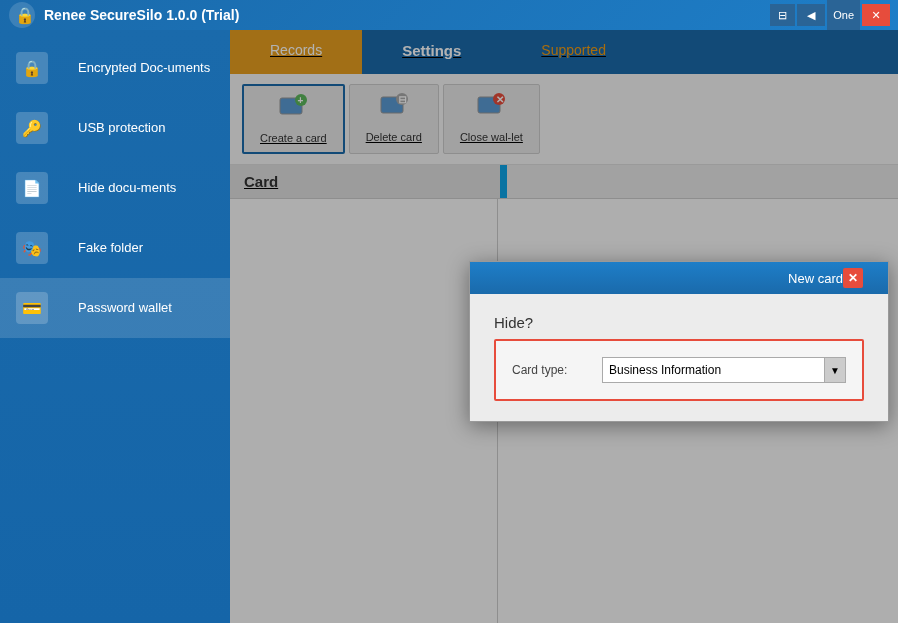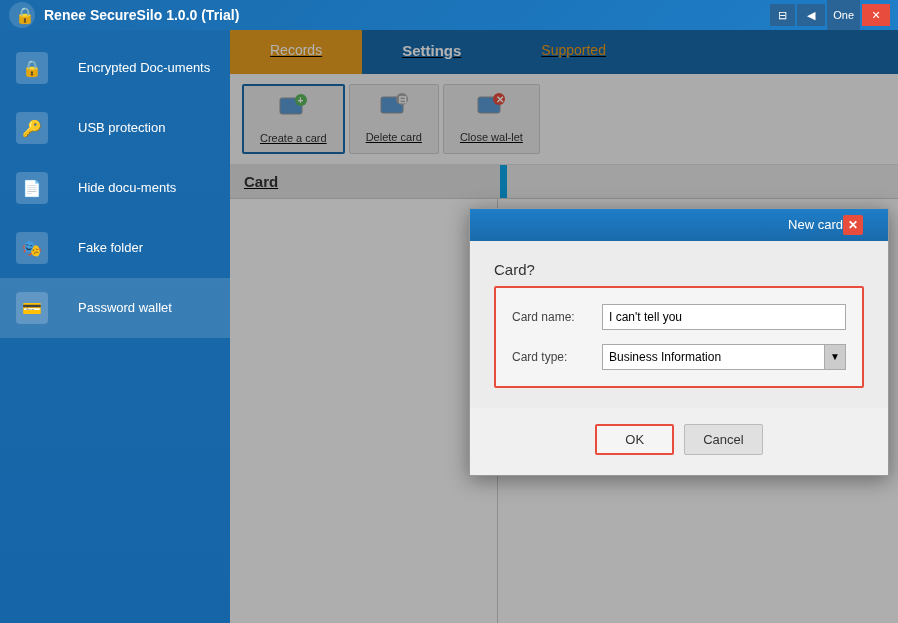--- a/index.html
+++ b/index.html
@@ -219,44 +219,36 @@
 
     <div class="modal-overlay">
       <div class="dialog">
 
         <div class="dialog-titlebar">
           <span>New card</span>
           <button class="dialog-close-btn">✕</button>
         </div>
 
         <div class="dialog-body">
-          <div class="dialog-question">Card?</div>
+          <div class="dialog-question">Hide?</div>
 
           <div class="dialog-form">
-            <div class="form-row">
-              <label class="form-label">Card name:</label>
-              <input class="form-input" type="text" value="I can't tell you" style="">
-            </div>
             <div class="form-row">
               <label class="form-label">Card type:</label>
               <div class="form-select-wrapper">
                 <select class="form-select">
                   <option>Business Information</option>
                   <option>Personal Information</option>
                   <option>Bank Card</option>
                   <option>Credit Card</option>
                 </select>
                 <div class="form-select-arrow">▼</div>
               </div>
             </div>
           </div>
         </div>
 
-        <div class="dialog-actions">
-          <button class="btn-ok">OK</button>
-          <button class="btn-cancel">Cancel</button>
-        </div>
 
       </div>
     </div>
 
   </div>
 </div>
 
 </body></html>

